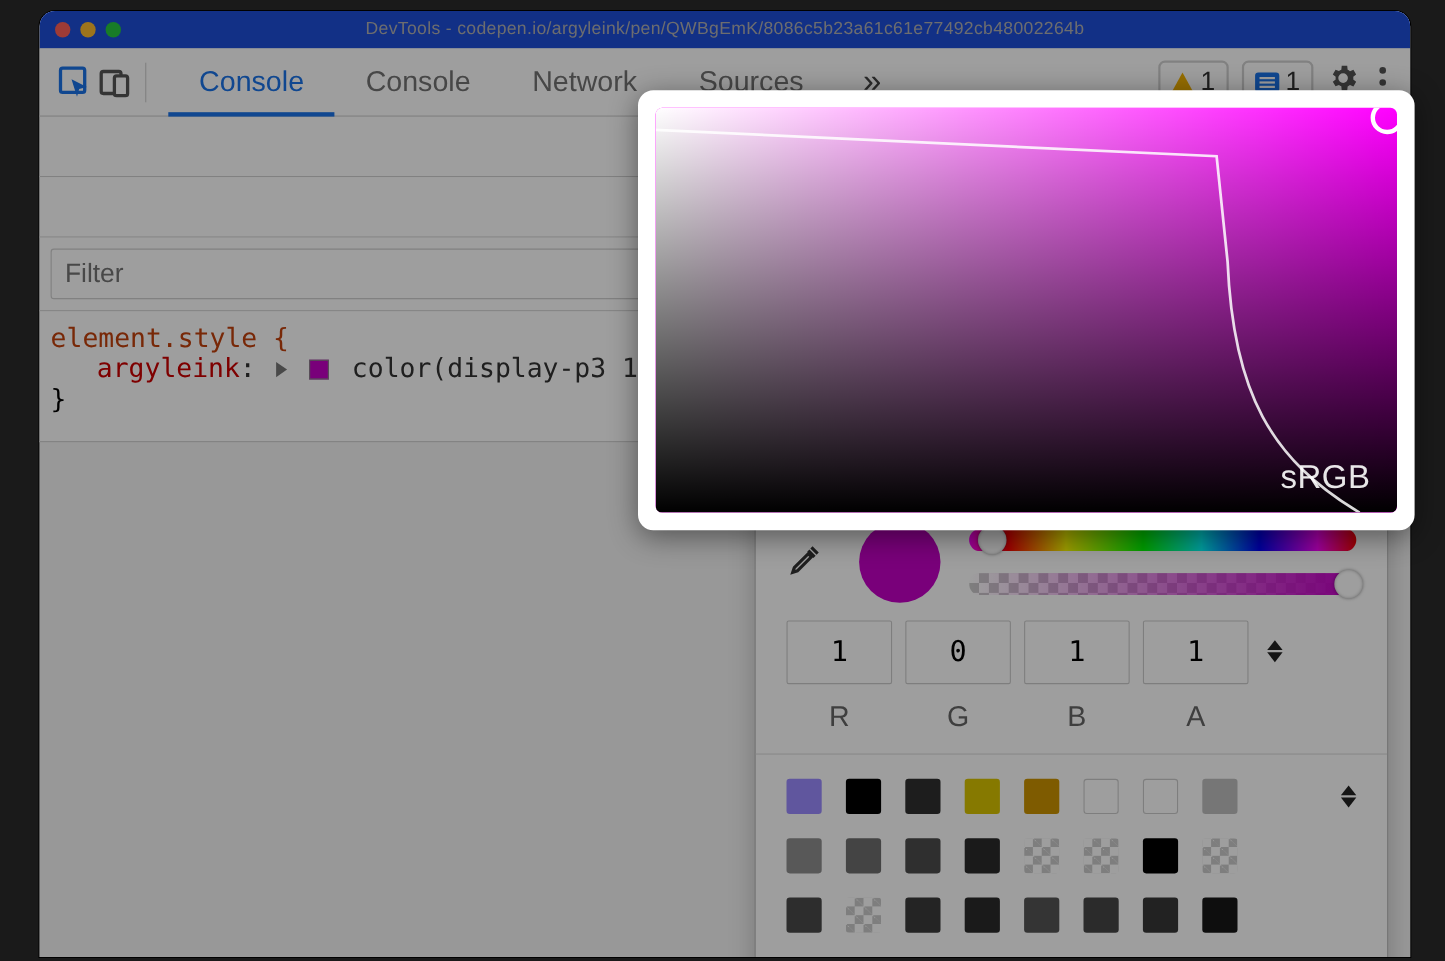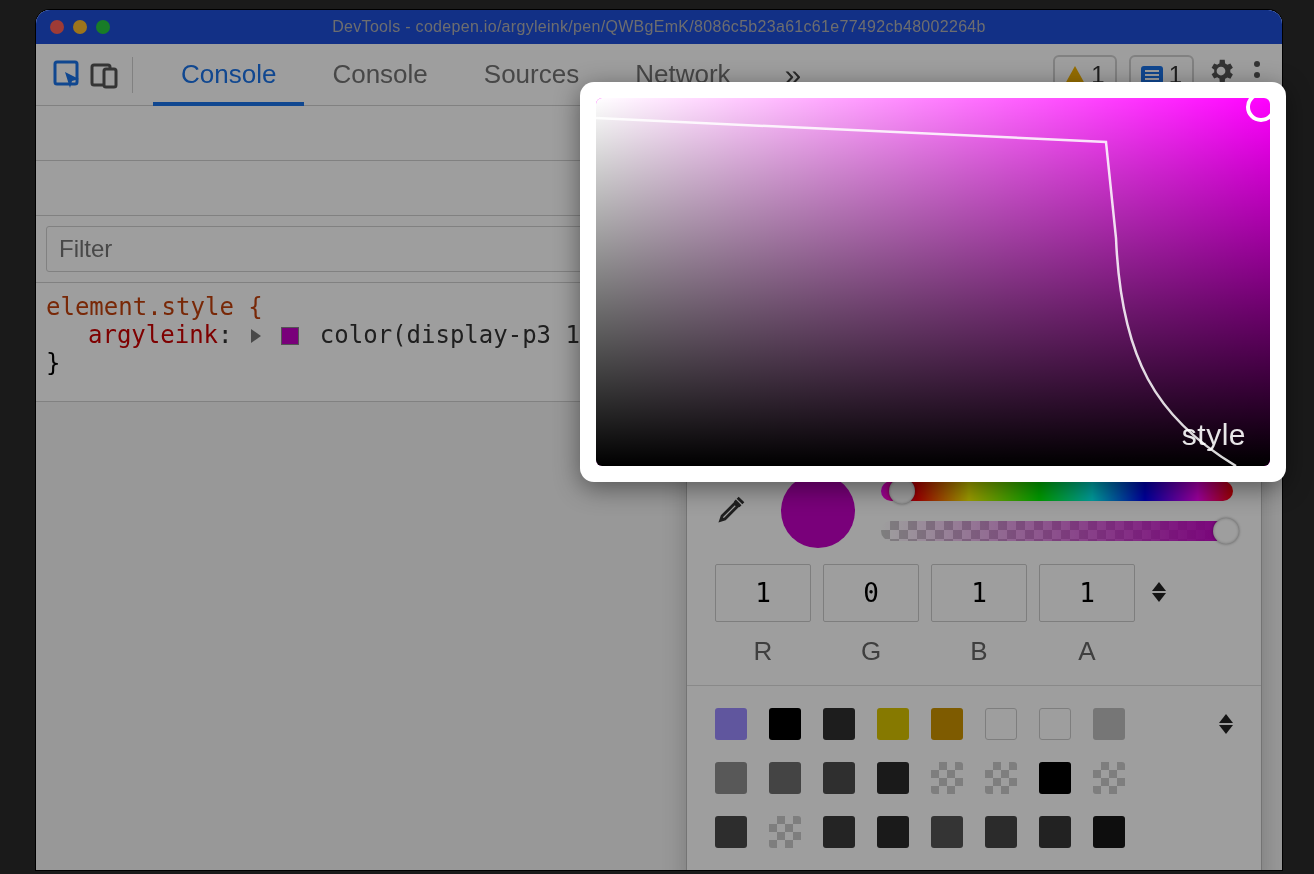--- a/index.html
+++ b/index.html
@@ -159,22 +159,22 @@
       <svg width="32" height="32" viewBox="0 0 32 32">
           <rect x="4" y="6" width="18" height="20" rx="2" fill="none" stroke="#555" stroke-width="3"></rect>
           <rect x="16" y="10" width="12" height="18" rx="2" fill="#fff" stroke="#555" stroke-width="3"></rect>
         </svg>
     </div>
     <div class="tb-sep"></div>
 
     <div class="tabs">
       <div class="tab active">Console</div>
       <div class="tab">Console</div>
+      <div class="tab">Network</div>
       <div class="tab">Sources</div>
-      <div class="tab">Network</div>
       <div class="more-tabs">»</div>
     </div>
 
     <div class="tb-right">
       <div class="badge-box">
         <div class="warn-tri"></div>
         <span>1</span>
       </div>
       <div class="badge-box">
         <div class="info-bubble">
@@ -303,15 +303,15 @@
 </div>
 
 <div class="spectrum-pop">
   <div class="spectrum">
     <div class="g-white"></div>
     <div class="g-black"></div>
     <svg class="srgb-line" viewBox="0 0 674 368" preserveAspectRatio="none">
       <path d="M0 20 L510 44 L520 140 C525 260 560 320 640 368" fill="none" stroke="rgba(255,255,255,.85)" stroke-width="2.5"></path>
     </svg>
     <div class="picker-ring"></div>
-    <div class="srgb-label">style</div>
+    <div class="srgb-label">sRGB</div>
   </div>
 </div>
 
 </body></html>

